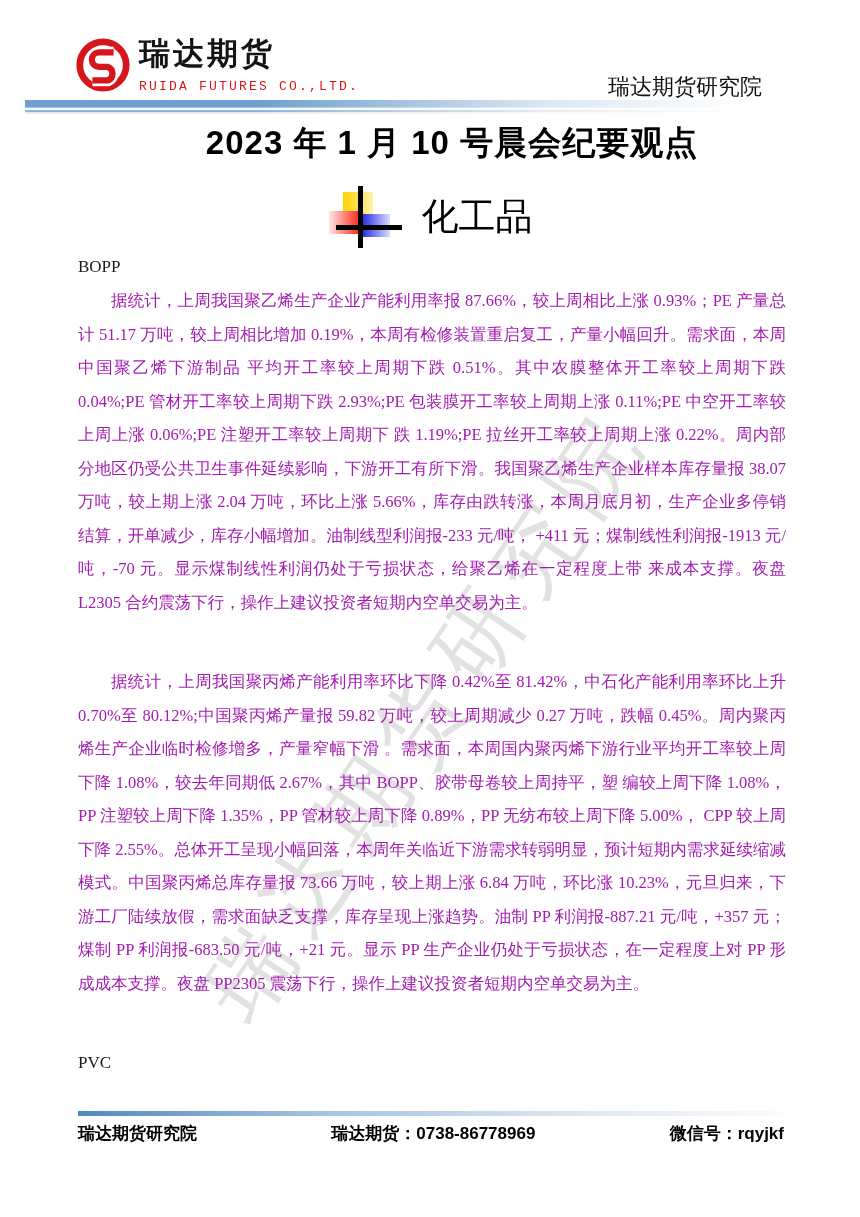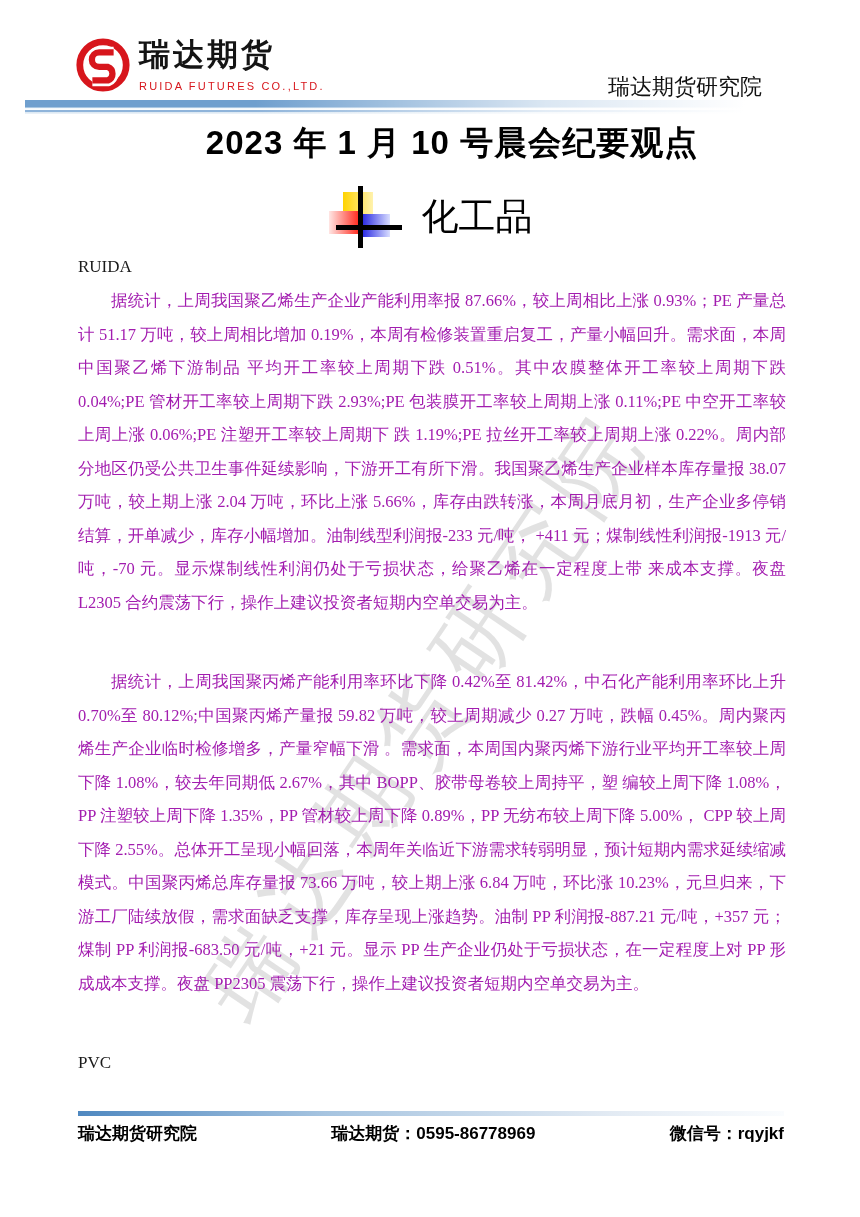--- a/index.html
+++ b/index.html
@@ -6,21 +6,21 @@
   .page{
     position:relative;width:860px;height:1217px;background:#ffffff;overflow:hidden;
     font-family:"Liberation Serif","DejaVu Serif",serif;color:#1a1a1a;
   }
   
   .logo{position:absolute;left:74px;top:36px;display:flex;align-items:center;gap:7px;}
   .logo-mark{width:58px;height:58px;flex:0 0 auto;}
   .logo-text{display:flex;flex-direction:column;}
   .brand{font-family:"Liberation Sans","DejaVu Sans",sans-serif;font-weight:bold;
          font-size:31px;letter-spacing:3px;color:#141414;line-height:34px;}
-  .brand-sub{font-family:Liberation Sans, sans-serif;font-size:11px;
+  .brand-sub{font-family:Liberation Mono, monospace;font-size:13px;
          letter-spacing:2.2px;color:#d7161c;margin-top:8px;}
   .institute-top{position:absolute;right:98px;top:72px;
          font-family:"Liberation Sans","DejaVu Sans",sans-serif;
          font-size:22px;color:#111;}
   .topbar{position:absolute;left:25px;top:100px;width:766px;height:14px;
     background:linear-gradient(to bottom,
       #6f9fce 0%,#6f9fce 48%,#a8c6e2 48%,#a8c6e2 58%,
       #f2f7fb 58%,#ffffff 74%,#8fb4da 74%,#8fb4da 88%,#dce8f3 88%,#eef4f9 100%);}
   .topbar::after{content:"";position:absolute;inset:0;
     background:linear-gradient(to right,rgba(255,255,255,0) 30%,rgba(255,255,255,.75) 68%,#ffffff 94%);}
@@ -92,32 +92,32 @@
       <div class="cross-v"></div>
       <div class="cross-h"></div>
     </span>
     <span class="section-label">化工品</span>
   </div>
 
   <div class="watermark">瑞达期货研究院</div>
 
   <main class="content">
     <section class="article">
-      <h2 class="article-heading">RUIDA</h2>
+      <h2 class="article-heading">BOPP</h2>
       <p class="article-body">据统计，上周我国聚乙烯生产企业产能利用率报 87.66%，较上周相比上涨 0.93%；PE 产量总计 51.17 万吨，较上周相比增加 0.19%，本周有检修装置重启复工，产量小幅回升。需求面，本周中国聚乙烯下游制品 平均开工率较上周期下跌 0.51%。其中农膜整体开工率较上周期下跌 0.04%;PE 管材开工率较上周期下跌 2.93%;PE 包装膜开工率较上周期上涨 0.11%;PE 中空开工率较上周上涨 0.06%;PE 注塑开工率较上周期下 跌 1.19%;PE 拉丝开工率较上周期上涨 0.22%。周内部分地区仍受公共卫生事件延续影响，下游开工有所下滑。我国聚乙烯生产企业样本库存量报 38.07 万吨，较上期上涨 2.04 万吨，环比上涨 5.66%，库存由跌转涨，本周月底月初，生产企业多停销结算，开单减少，库存小幅增加。油制线型利润报-233 元/吨， +411 元；煤制线性利润报-1913 元/吨，-70 元。显示煤制线性利润仍处于亏损状态，给聚乙烯在一定程度上带 来成本支撑。夜盘 L2305 合约震荡下行，操作上建议投资者短期内空单交易为主。</p>
     </section>
     <section class="article">
       <p class="article-body">据统计，上周我国聚丙烯产能利用率环比下降 0.42%至 81.42%，中石化产能利用率环比上升 0.70%至 80.12%;中国聚丙烯产量报 59.82 万吨，较上周期减少 0.27 万吨，跌幅 0.45%。周内聚丙烯生产企业临时检修增多，产量窄幅下滑 。需求面，本周国内聚丙烯下游行业平均开工率较上周下降 1.08%，较去年同期低 2.67%，其中 BOPP、胶带母卷较上周持平，塑 编较上周下降 1.08%，PP 注塑较上周下降 1.35%，PP 管材较上周下降 0.89%，PP 无纺布较上周下降 5.00%， CPP 较上周下降 2.55%。总体开工呈现小幅回落，本周年关临近下游需求转弱明显，预计短期内需求延续缩减模式。中国聚丙烯总库存量报 73.66 万吨，较上期上涨 6.84 万吨，环比涨 10.23%，元旦归来，下游工厂陆续放假，需求面缺乏支撑，库存呈现上涨趋势。油制 PP 利润报-887.21 元/吨，+357 元；煤制 PP 利润报-683.50 元/吨，+21 元。显示 PP 生产企业仍处于亏损状态，在一定程度上对 PP 形成成本支撑。夜盘 PP2305 震荡下行，操作上建议投资者短期内空单交易为主。</p>
     </section>
     <section class="article">
       <h2 class="article-heading">PVC</h2>
 
     </section>
   </main>
 
   <div class="footbar"></div>
   <div class="footer-row">
     <span>瑞达期货研究院</span>
-    <span><span>瑞达期货：</span><span>0595-86778969</span></span>
+    <span><span>瑞达期货：</span><span>0738-86778969</span></span>
     <span><span>微信号：</span><span>rqyjkf</span></span>
   </div>
 
 </div>
 
 </body></html>

